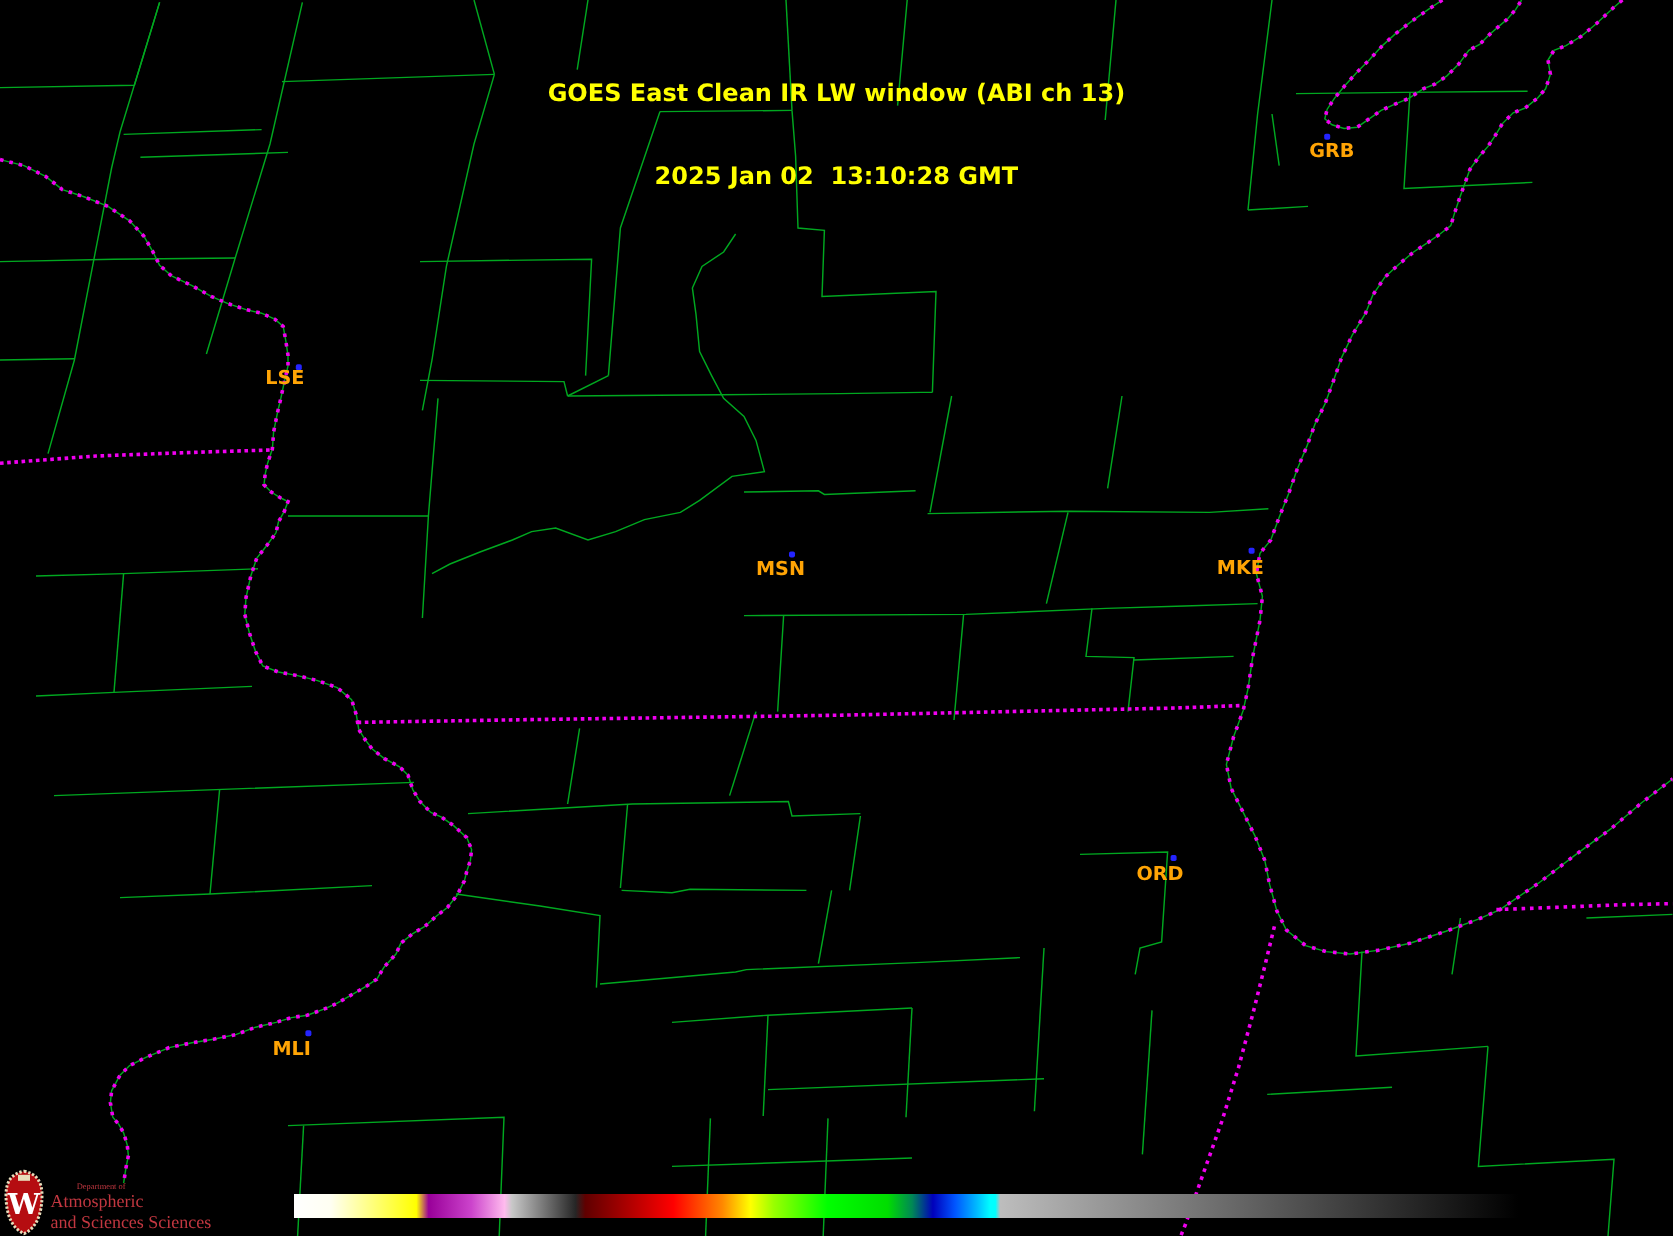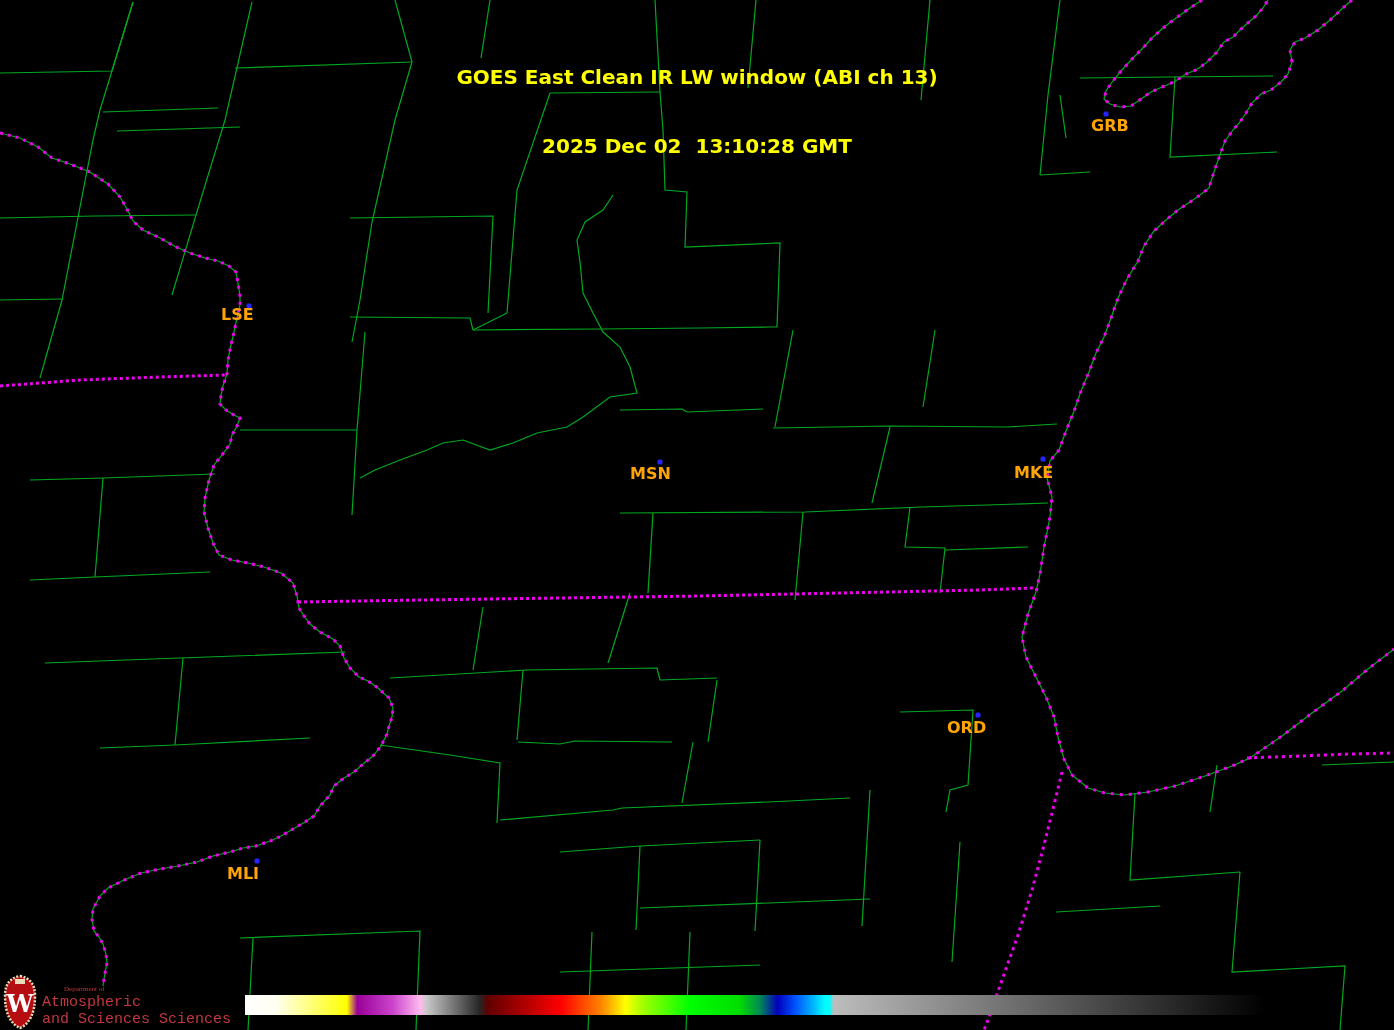--- a/index.html
+++ b/index.html
@@ -5,21 +5,21 @@
   html,body{margin:0;padding:0;background:#000;}
   .stage{position:relative;width:1394px;height:1030px;background:#000;overflow:hidden;
          font-family:"DejaVu Sans",sans-serif;}
   #map-svg{position:absolute;left:0;top:0;}
   .title-block{position:absolute;left:0;top:20px;width:1394px;text-align:center;
                color:#ffff00;font-weight:bold;font-size:20px;line-height:23px;white-space:pre;}
   .colorbar{position:absolute;height:20px;}
   .logo{position:absolute;left:3px;top:974px;display:flex;align-items:flex-start;}
   .logo-text{margin-left:5px;color:#c23740;line-height:1;}
   .logo-dept{font-size:7px;margin-top:12px;margin-bottom:2px;font-family:Liberation Serif, serif;padding-left:22px;}
-  .logo-l1,.logo-l2{font-size:15px;font-family:Liberation Mono, monospace;margin-top:2px;}
+  .logo-l1,.logo-l2{font-size:15px;font-family:Liberation Serif, serif;margin-top:2px;}
 </style>
 </head>
 <body>
 
 <div class="stage">
 
   <svg id="map-svg" width="1394" height="1030" viewBox="0 0 1394 1030">
       <polyline points="0,73 112,71 133,2" fill="none" stroke="#00a820" stroke-width="1.2"></polyline>
       <polyline points="133,2 100,110 93,140 62,300 40,378" fill="none" stroke="#00a820" stroke-width="1.2"></polyline>
       <polyline points="103,112 218,108" fill="none" stroke="#00a820" stroke-width="1.2"></polyline>
@@ -122,21 +122,21 @@
         <text x="947" y="733" fill="#ffa405" font-family="&quot;DejaVu Sans&quot;, sans-serif" font-size="16" font-weight="bold">ORD</text>
       </g>
       <g>
         <rect x="254.5" y="858.5" width="5" height="5" rx="1.5" fill="#2424ff"></rect>
         <text x="227" y="879" fill="#ffa405" font-family="&quot;DejaVu Sans&quot;, sans-serif" font-size="16" font-weight="bold">MLI</text>
       </g>
     </svg>
 
   <div class="title-block" style="color: rgb(255, 255, 0);">
     <div>GOES East Clean IR LW window (ABI ch 13)</div>
-    <div>2025 Dec 02  13:10:28 GMT</div>
+    <div>2025 Jan 02  13:10:28 GMT</div>
   </div>
 
   <div class="colorbar" id="colorbar" style="left: 245px; top: 995px; width: 1020px; height: 20px; background: linear-gradient(90deg, rgb(255, 255, 255) 0%, rgb(255, 255, 242) 3%, rgb(255, 255, 0) 10%, rgb(153, 0, 153) 11%, rgb(204, 68, 204) 14.5%, rgb(255, 187, 238) 17.2%, rgb(200, 200, 200) 17.8%, rgb(38, 38, 38) 23%, rgb(96, 0, 0) 23.8%, rgb(255, 0, 0) 31%, rgb(255, 136, 0) 35%, rgb(255, 255, 0) 37.3%, rgb(153, 255, 0) 39.2%, rgb(0, 255, 0) 43.6%, rgb(0, 221, 0) 48.5%, rgb(0, 136, 85) 50.5%, rgb(0, 0, 187) 52.2%, rgb(0, 85, 255) 54%, rgb(0, 187, 255) 55.8%, rgb(0, 255, 255) 56.9%, rgb(0, 255, 255) 57.3%, rgb(189, 189, 189) 57.7%, rgb(0, 0, 0) 100%);"></div>
 
   <div class="logo">
     <svg width="34" height="56" viewBox="0 0 34 56">
       <path d="M17,2 C27,4 32,10 32,22 C32,40 26,50 17,54 C8,50 2,40 2,22 C2,10 7,4 17,2 Z" fill="#b50d11" stroke="#e8ddbb" stroke-width="2.5" stroke-dasharray="2 1.5"></path>
       <rect x="12" y="5" width="10" height="5" fill="#e8ddbb"></rect>
       <text x="17" y="38" text-anchor="middle" font-family="DejaVu Serif, serif" font-weight="bold" font-size="24" fill="#ffffff" id="crest-letter">W</text>
     </svg>

